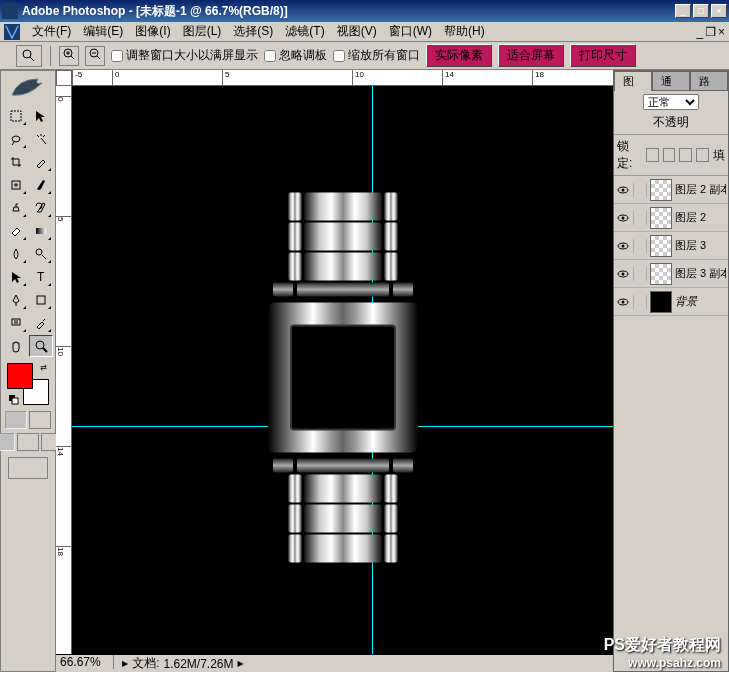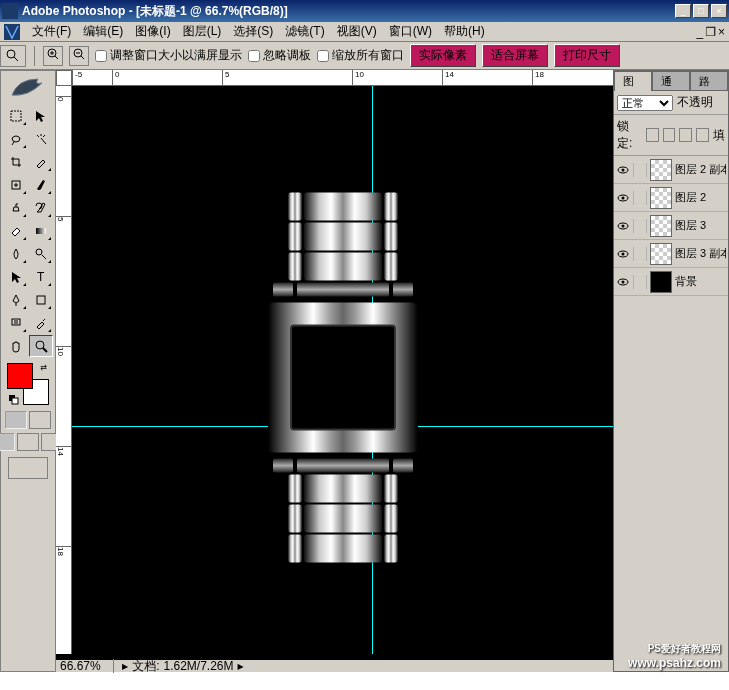--- a/index.html
+++ b/index.html
@@ -9,21 +9,21 @@
 .titlebar .app-icon { width: 16px; height: 16px; margin-right: 4px; background: #1a3a6a; display: inline-block; }
 .titlebar .title-text { flex: 1; font-weight: bold; }
 .titlebar .win-buttons { display: flex; gap: 2px; }
 .titlebar .win-btn { width: 16px; height: 14px; background: #d4d0c8; border: 1px solid #fff; border-right-color: #404040; border-bottom-color: #404040; display: flex; align-items: center; justify-content: center; font-size: 9px; cursor: pointer; }
 
 .menubar { background: #d4d0c8; height: 20px; display: flex; align-items: center; padding: 0 4px; border-bottom: 1px solid #808080; }
 .menubar .app-icon-sm { width: 16px; height: 16px; margin-right: 6px; }
 .menubar .menu-item { padding: 2px 6px; cursor: pointer; }
 .menubar .doc-win-buttons { margin-left: auto; display: flex; gap: 2px; }
 
-.optionbar { background: #d4d0c8; height: 28px; display: flex; align-items: center; padding: 2px 0; border-bottom: 1px solid #808080; gap: 6px; }
+.optionbar { background: #d4d0c8; height: 28px; display: flex; align-items: center; padding: 2px 16px; border-bottom: 1px solid #808080; gap: 6px; }
 .optionbar .tool-preset { width: 26px; height: 22px; border: 1px solid #808080; background: #d4d0c8; display: flex; align-items: center; justify-content: center; }
 .optionbar .sep { width: 1px; height: 20px; background: #808080; margin: 0 2px; }
 .optionbar .zoom-btn { width: 20px; height: 20px; border: 1px solid #808080; background: #d4d0c8; cursor: pointer; }
 .optionbar .chk { display: flex; align-items: center; gap: 3px; }
 .optionbar .chk input { width: 12px; height: 12px; }
 .optionbar .opt-btn { padding: 2px 8px; border: 1px solid #fff; border-right-color: #404040; border-bottom-color: #404040; background: #be185d; cursor: pointer; }
 
 .workspace { display: flex; height: 602px; background: #808080; }
 
 .toolbox { width: 56px; background: #d4d0c8; border: 1px solid #808080; display: flex; flex-direction: column; align-items: center; padding: 2px; }
@@ -57,45 +57,45 @@
 .band-link { width: 110px; height: 28px; margin: 2px auto; display: flex; gap: 2px; }
 .band-seg { background: linear-gradient(90deg, #111 0%, #ccc 20%, #fff 35%, #888 50%, #fff 65%, #ccc 80%, #111 100%); border-radius: 3px; }
 .band-seg.outer { width: 14px; }
 .band-seg.mid { flex: 1; }
 .watch-case { width: 150px; height: 150px; margin: 6px auto; background: linear-gradient(90deg, #000 0%, #999 18%, #fff 30%, #999 42%, #666 50%, #999 58%, #fff 70%, #999 82%, #000 100%); padding: 22px; border-radius: 6px; }
 .watch-face { width: 100%; height: 100%; background: #000; border: 2px solid #333; border-radius: 4px; }
 
 .lug-row { display: flex; width: 140px; margin: 0 auto; gap: 4px; }
 .lug { width: 20px; height: 14px; background: linear-gradient(#222, #aaa, #222); border-radius: 2px; }
 
-.statusbar { position: absolute; bottom: 0; left: 0; right: 0; height: 18px; background: #d4d0c8; border-top: 6px solid #000000; display: flex; align-items: center; font-size: 11px; z-index: 3; }
+.statusbar { position: absolute; bottom: 0; left: 0; right: 0; height: 18px; background: #d4d0c8; border-top: 1px solid #000000; display: flex; align-items: flex-start; font-size: 11px; z-index: 3; }
 .statusbar .zoom-field { width: 58px; padding: 0 4px; border-right: 1px solid #808080; }
 .statusbar .doc-info { padding: 0 8px; display: flex; align-items: center; gap: 4px; }
 .statusbar .arrow { font-size: 8px; }
 
 .panels { width: 116px; background: #999; display: flex; flex-direction: column; }
 .panel { background: #d4d0c8; border: 1px solid #666; margin: 0; flex: 1; display: flex; flex-direction: column; }
 .panel-tabs { display: flex; background: #999; height: 20px; }
 .panel-tab { padding: 2px 8px; background: #b0b0b0; border: 1px solid #666; cursor: pointer; font-size: 11px; }
 .panel-tab.active { background: #d4d0c8; border-bottom: none; }
-.panel-opts { background: #d4d0c8; padding: 3px; display: flex; align-items: center; gap: 4px; font-size: 11px; border-bottom: 1px solid #999; }
+.panel-opts { background: #d4d0c8; padding: 3px; display: flex; align-items: center; gap: 4px; font-size: 11px; border-bottom: 1px solid #999; flex-direction: column; }
 .panel-opts select { width: 56px; font-size: 11px; }
 .lock-row { background: #d4d0c8; padding: 3px; display: flex; align-items: center; gap: 4px; font-size: 11px; border-bottom: 1px solid #999; }
 .lock-row .lock-ico { width: 14px; height: 14px; border: 1px solid #808080; display: inline-block; }
 .layer-list { flex: 1; background: #d4d0c8; overflow-y: auto; }
 .layer-row { display: flex; align-items: center; height: 28px; border-bottom: 1px solid #b0b0b0; padding: 2px; gap: 3px; cursor: pointer; }
 .layer-row .eye { width: 14px; height: 14px; display: flex; align-items: center; justify-content: center; }
 .layer-row .link-col { width: 14px; height: 14px; border-left: 1px solid #b0b0b0; border-right: 1px solid #b0b0b0; }
 .layer-row .thumb { width: 22px; height: 22px; border: 1px solid #666; background: repeating-conic-gradient(#ccc 0 25%, #fff 0 50%) 0 0/8px 8px; }
 .layer-row .thumb.black { background: #000; }
 .layer-row .lname { font-size: 11px; flex: 1; overflow: hidden; white-space: nowrap; }
-.layer-row.bg .lname { }
+.layer-row.bg .lname { font-style: italic; }
 
 .watermark { position: absolute; right: 8px; bottom: 20px; color: #fff; font-weight: bold; text-align: right; text-shadow: 1px 1px 2px #000; z-index: 10; }
-.watermark .wm-line1 { font-size: 10px; }
+.watermark .wm-line1 { font-size: 16px; }
 .watermark .wm-line2 { font-size: 12px; }
 </style>
 </head>
 <body>
 
 <div class="titlebar">
   <span class="app-icon"></span>
   <span class="title-text">
     <span>Adobe Photoshop</span><span> - </span><span>[未标题-1 @ 66.7%(RGB/8)]</span>
   </span>

